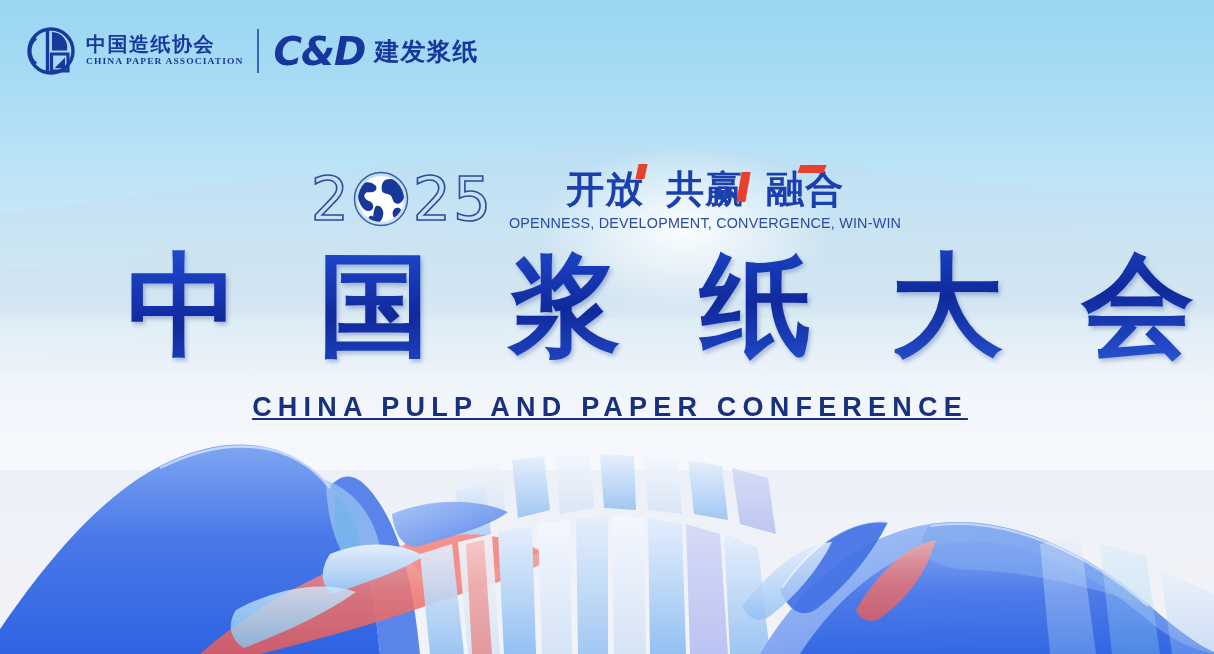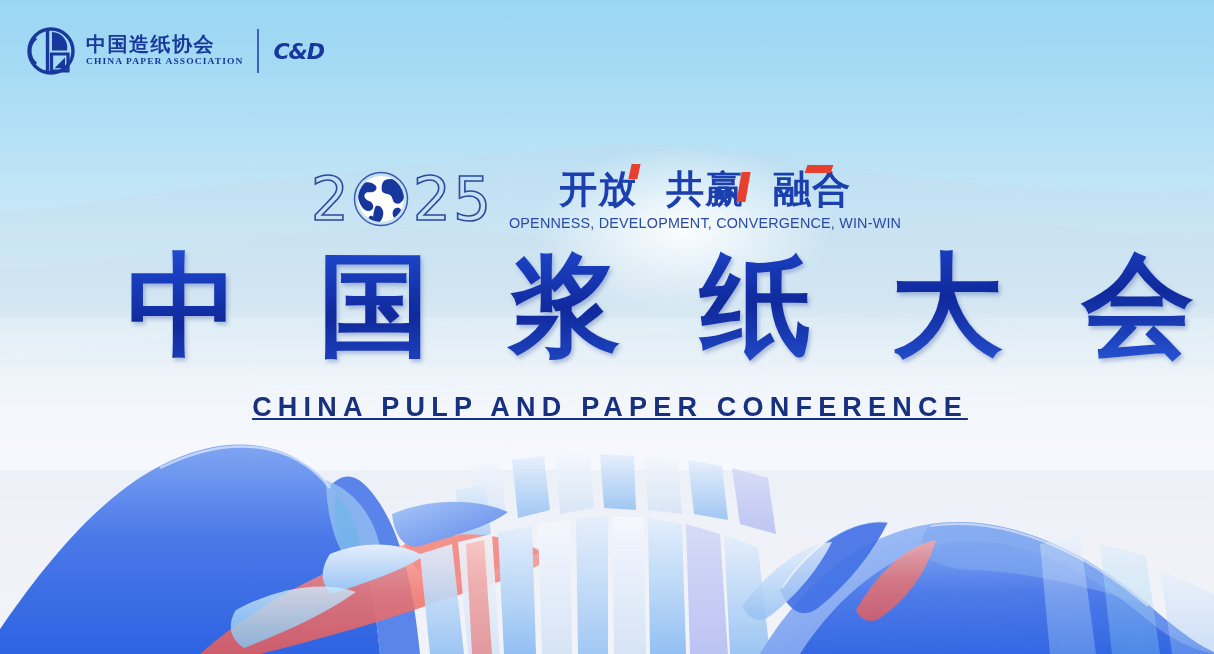--- a/index.html
+++ b/index.html
@@ -51,21 +51,21 @@
   }
   #cpa-en {
     font-size:9.5px; color:#18399b; letter-spacing:1.1px;
     margin-top:4px; white-space:nowrap;
     font-family:"Liberation Serif", serif; font-weight:700;
     transform:scaleY(.92); transform-origin:left top;
   }
   #logo-divider { width:2px; height:44px; background:#2b4fae; opacity:.85; }
   #cd-logo { display:flex; align-items:center; gap:9px; }
   #cd-mark {
-    font-size:22px; font-weight:800; color:#17379c;
+    font-size:39px; font-weight:800; color:#17379c;
     letter-spacing:-1px; font-style:italic;
     font-family:"DejaVu Sans","Liberation Sans",sans-serif;
     white-space:nowrap;
   }
   #cd-cn {
     font-size:25px; font-weight:700; color:#17379c;
     letter-spacing:1px; white-space:nowrap;
     font-family:"DejaVu Sans","Liberation Sans",sans-serif;
   }
 
@@ -80,21 +80,21 @@
     font-size:60px; font-weight:400; line-height:58px;
     color:transparent;
     -webkit-text-stroke:1.6px #2c4a9e;
     font-family:"DejaVu Sans","Liberation Sans",sans-serif;
     letter-spacing:0;
   }
   #globe-slot { width:58px; height:58px; margin:0 1px; flex:none; }
 
   #slogan-block { display:flex; flex-direction:column; align-items:center; padding-top:0; }
   #slogan-cn {
-    display:flex; align-items:flex-end; gap:29px;
+    display:flex; align-items:flex-end; gap:22px;
     font-size:38px; font-weight:900; color:#1b3fae;
     line-height:42px; white-space:nowrap;
     font-family:"DejaVu Sans","Liberation Sans",sans-serif;
   }
   .slogan-word { position:relative; letter-spacing:1px; }
   .accent {
     position:absolute; background:#e8402f;
   }
   #acc-1 { right:-2px; top:-4px; width:9px; height:15px; transform:skewX(-12deg); }
   #acc-2 { right:-3px; bottom:2px; width:8px; height:13px; transform:skewX(-14deg); }
@@ -177,20 +177,21 @@
       <div id="cpa-text">
         <div id="cpa-cn">中国造纸协会</div>
         <div id="cpa-en">CHINA PAPER ASSOCIATION</div>
       </div>
     </div>
 
     <div id="logo-divider"></div>
 
     <div id="cd-logo">
       <div id="cd-mark">C&amp;D</div>
+      <div id="cd-cn">建发浆纸</div>
     </div>
   </div>
 
   <div id="year-slogan-row">
 
     <div id="year-block">
       <span class="year-digit">2</span>
       <svg id="globe-slot" viewBox="0 0 58 58">
         <circle cx="29" cy="29" r="26.5" fill="none" stroke="#3b5cae" stroke-width="1.5"></circle>
         <circle cx="29" cy="29" r="23" fill="#ffffff"></circle>

